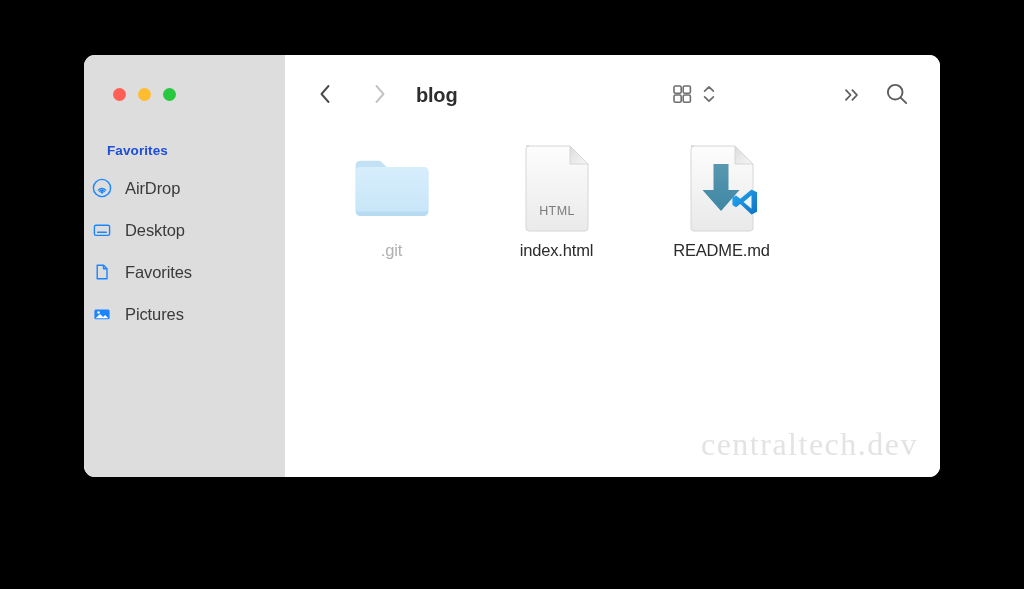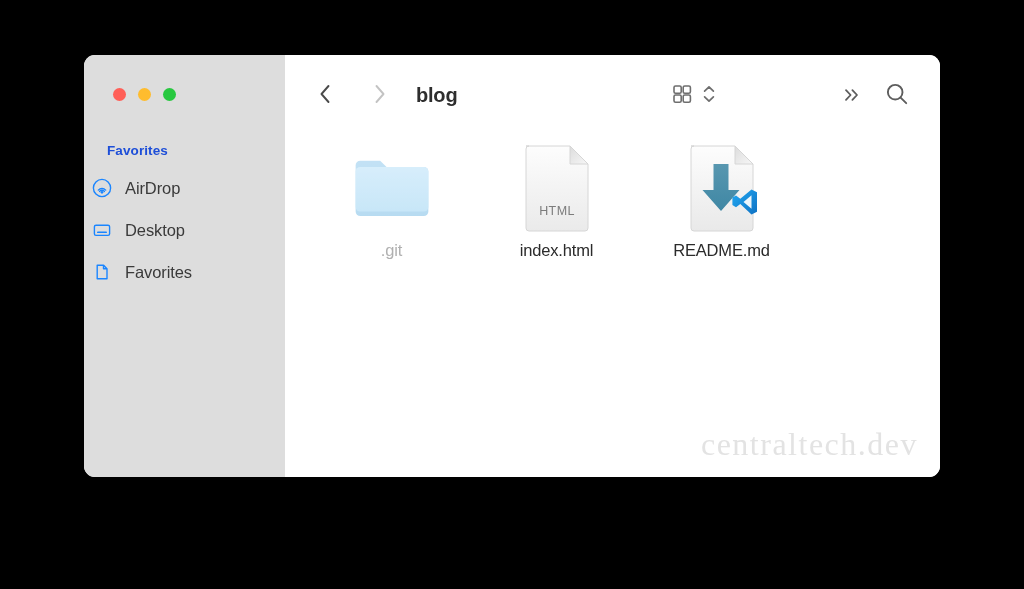--- a/index.html
+++ b/index.html
@@ -248,20 +248,30 @@
       <div class="sidebar-item">
         <span class="sidebar-icon">
           <svg width="20" height="20" viewBox="0 0 20 20">
             <path d="M5.2 3.2 H11.6 L15 6.7 V16.8 H5.2 Z" fill="none" stroke="#1a85ff" stroke-width="1.4" stroke-linejoin="round"></path>
             <path d="M11.5 3.3 V6.8 H15" fill="none" stroke="#1a85ff" stroke-width="1.4" stroke-linejoin="round"></path>
           </svg>
         </span>
         <span class="sidebar-label">Favorites</span>
       </div>
 
+      <div class="sidebar-item">
+        <span class="sidebar-icon">
+          <svg width="20" height="20" viewBox="0 0 20 20">
+            <rect x="2.4" y="5.4" width="15.2" height="9.8" rx="1.5" fill="#1a85ff"></rect>
+            <circle cx="6.5" cy="8.6" r="1.25" fill="#ffffff"></circle>
+            <path d="M3.6 14.2 L8.0 9.9 L11.1 13.0 L13.2 11.1 L16.4 14.2 Z" fill="#ffffff"></path>
+          </svg>
+        </span>
+        <span class="sidebar-label">Pictures</span>
+      </div>
 
 
     </div>
   </div>
 
   <div id="content">
 
     <div id="toolbar">
 
       <div id="nav-back">

